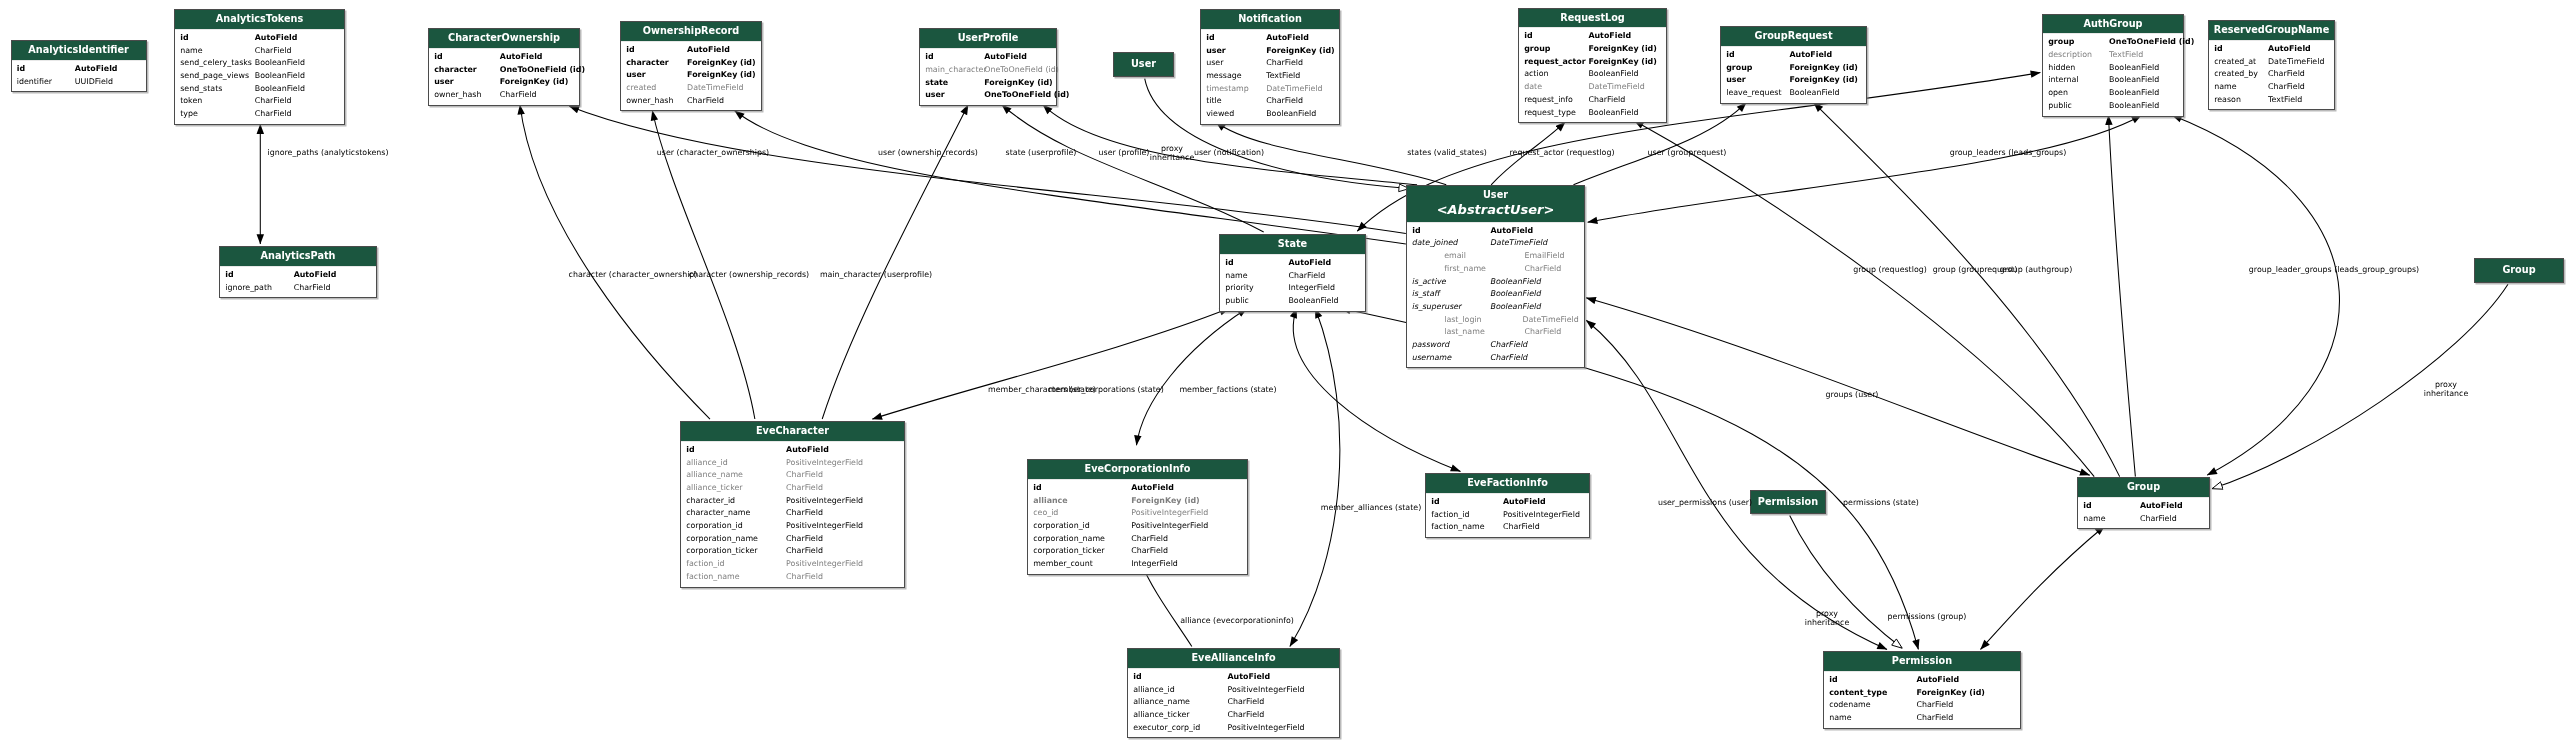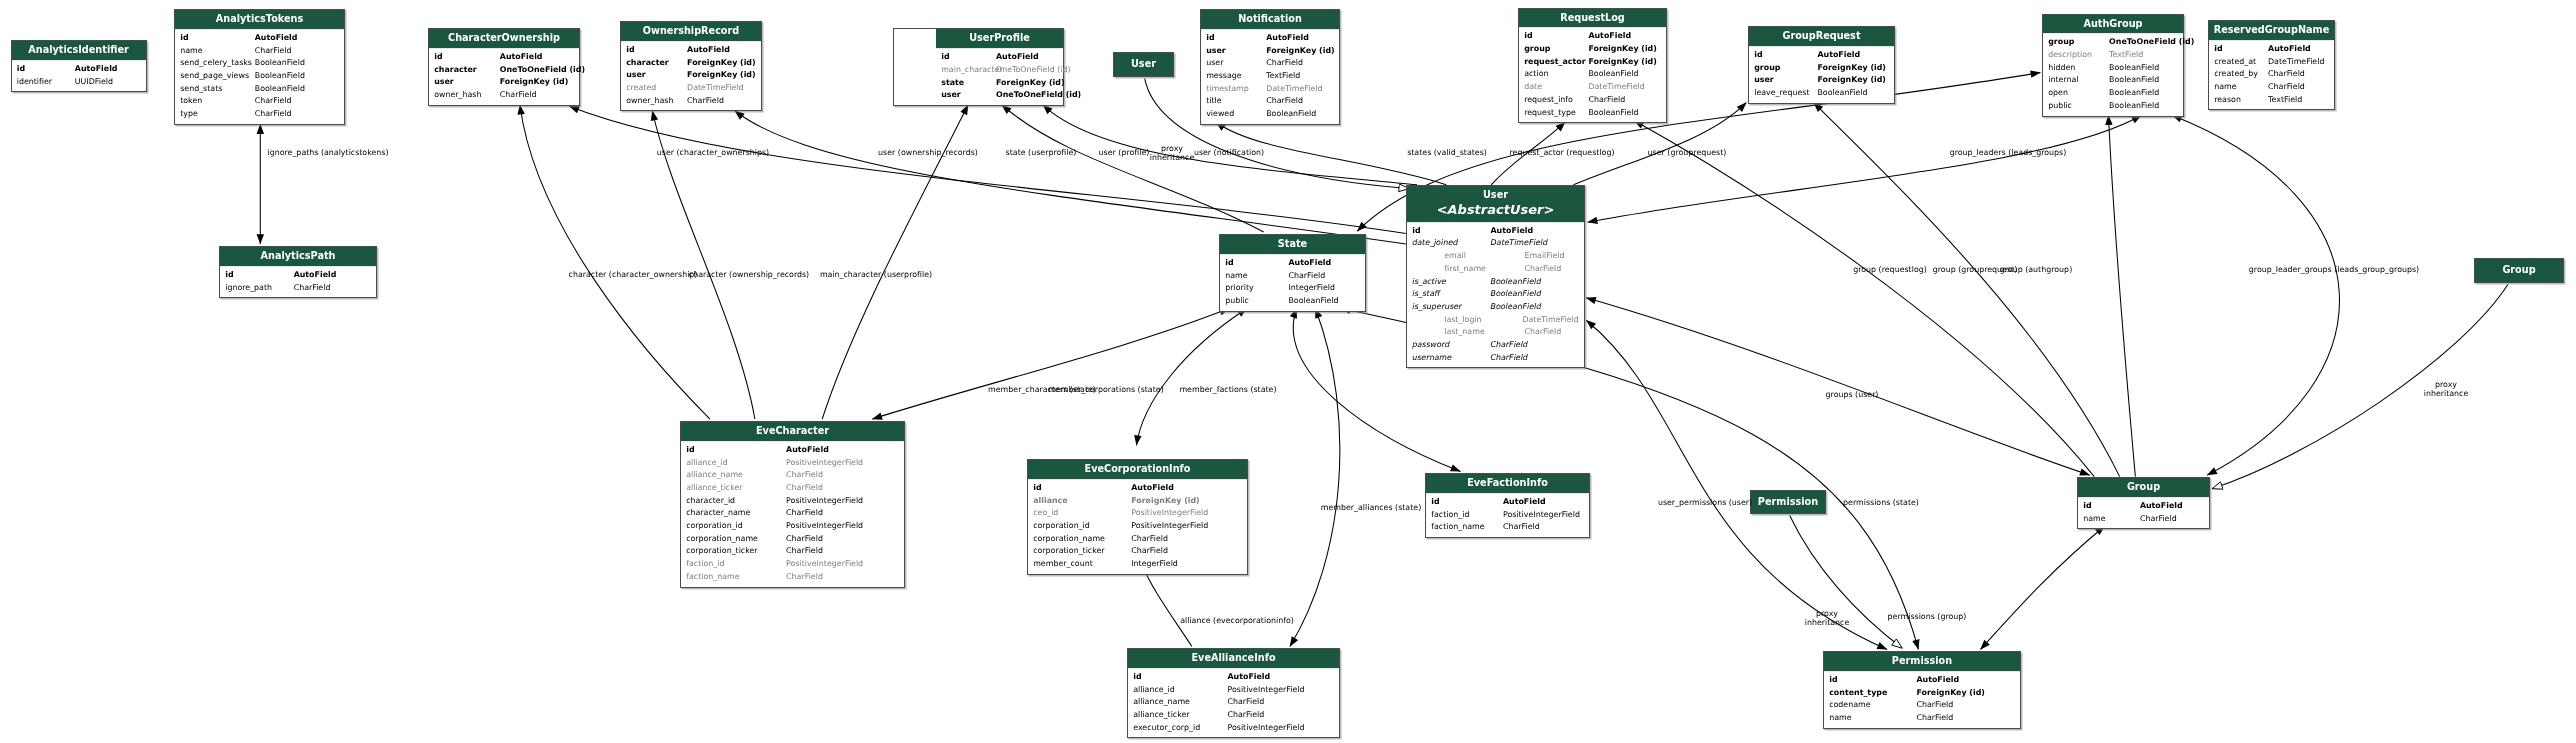--- a/index.html
+++ b/index.html
@@ -172,21 +172,21 @@
         <div class="frow">
           <span class="fname s-g">created</span>
           <span class="ftype s-g">DateTimeField</span>
         </div>
         <div class="frow">
           <span class="fname s-n">owner_hash</span>
           <span class="ftype s-n">CharField</span>
         </div>
       </div>
     </div>
-    <div class="entity" style="left: 893px; top: 28.4px; width: 171px; padding-left: 42px;">
+    <div class="entity" style="left: 919px; top: 28.4px; width: 138px;">
       <div class="ent-header">
         <div>UserProfile</div>
       </div>
       <div class="ent-body">
         <div class="frow">
           <span class="fname s-b">id</span>
           <span class="ftype s-b">AutoField</span>
         </div>
         <div class="frow">
           <span class="fname s-g">main_character</span>
@@ -270,21 +270,21 @@
         <div class="frow">
           <span class="fname s-n">request_info</span>
           <span class="ftype s-n">CharField</span>
         </div>
         <div class="frow">
           <span class="fname s-n">request_type</span>
           <span class="ftype s-n">BooleanField</span>
         </div>
       </div>
     </div>
-    <div class="entity" style="left: 1720px; top: 26px; width: 147px; margin-left: 28px;">
+    <div class="entity" style="left: 1720px; top: 26px; width: 147px;">
       <div class="ent-header">
         <div>GroupRequest</div>
       </div>
       <div class="ent-body">
         <div class="frow">
           <span class="fname s-b">id</span>
           <span class="ftype s-b">AutoField</span>
         </div>
         <div class="frow">
           <span class="fname s-b">group</span>

